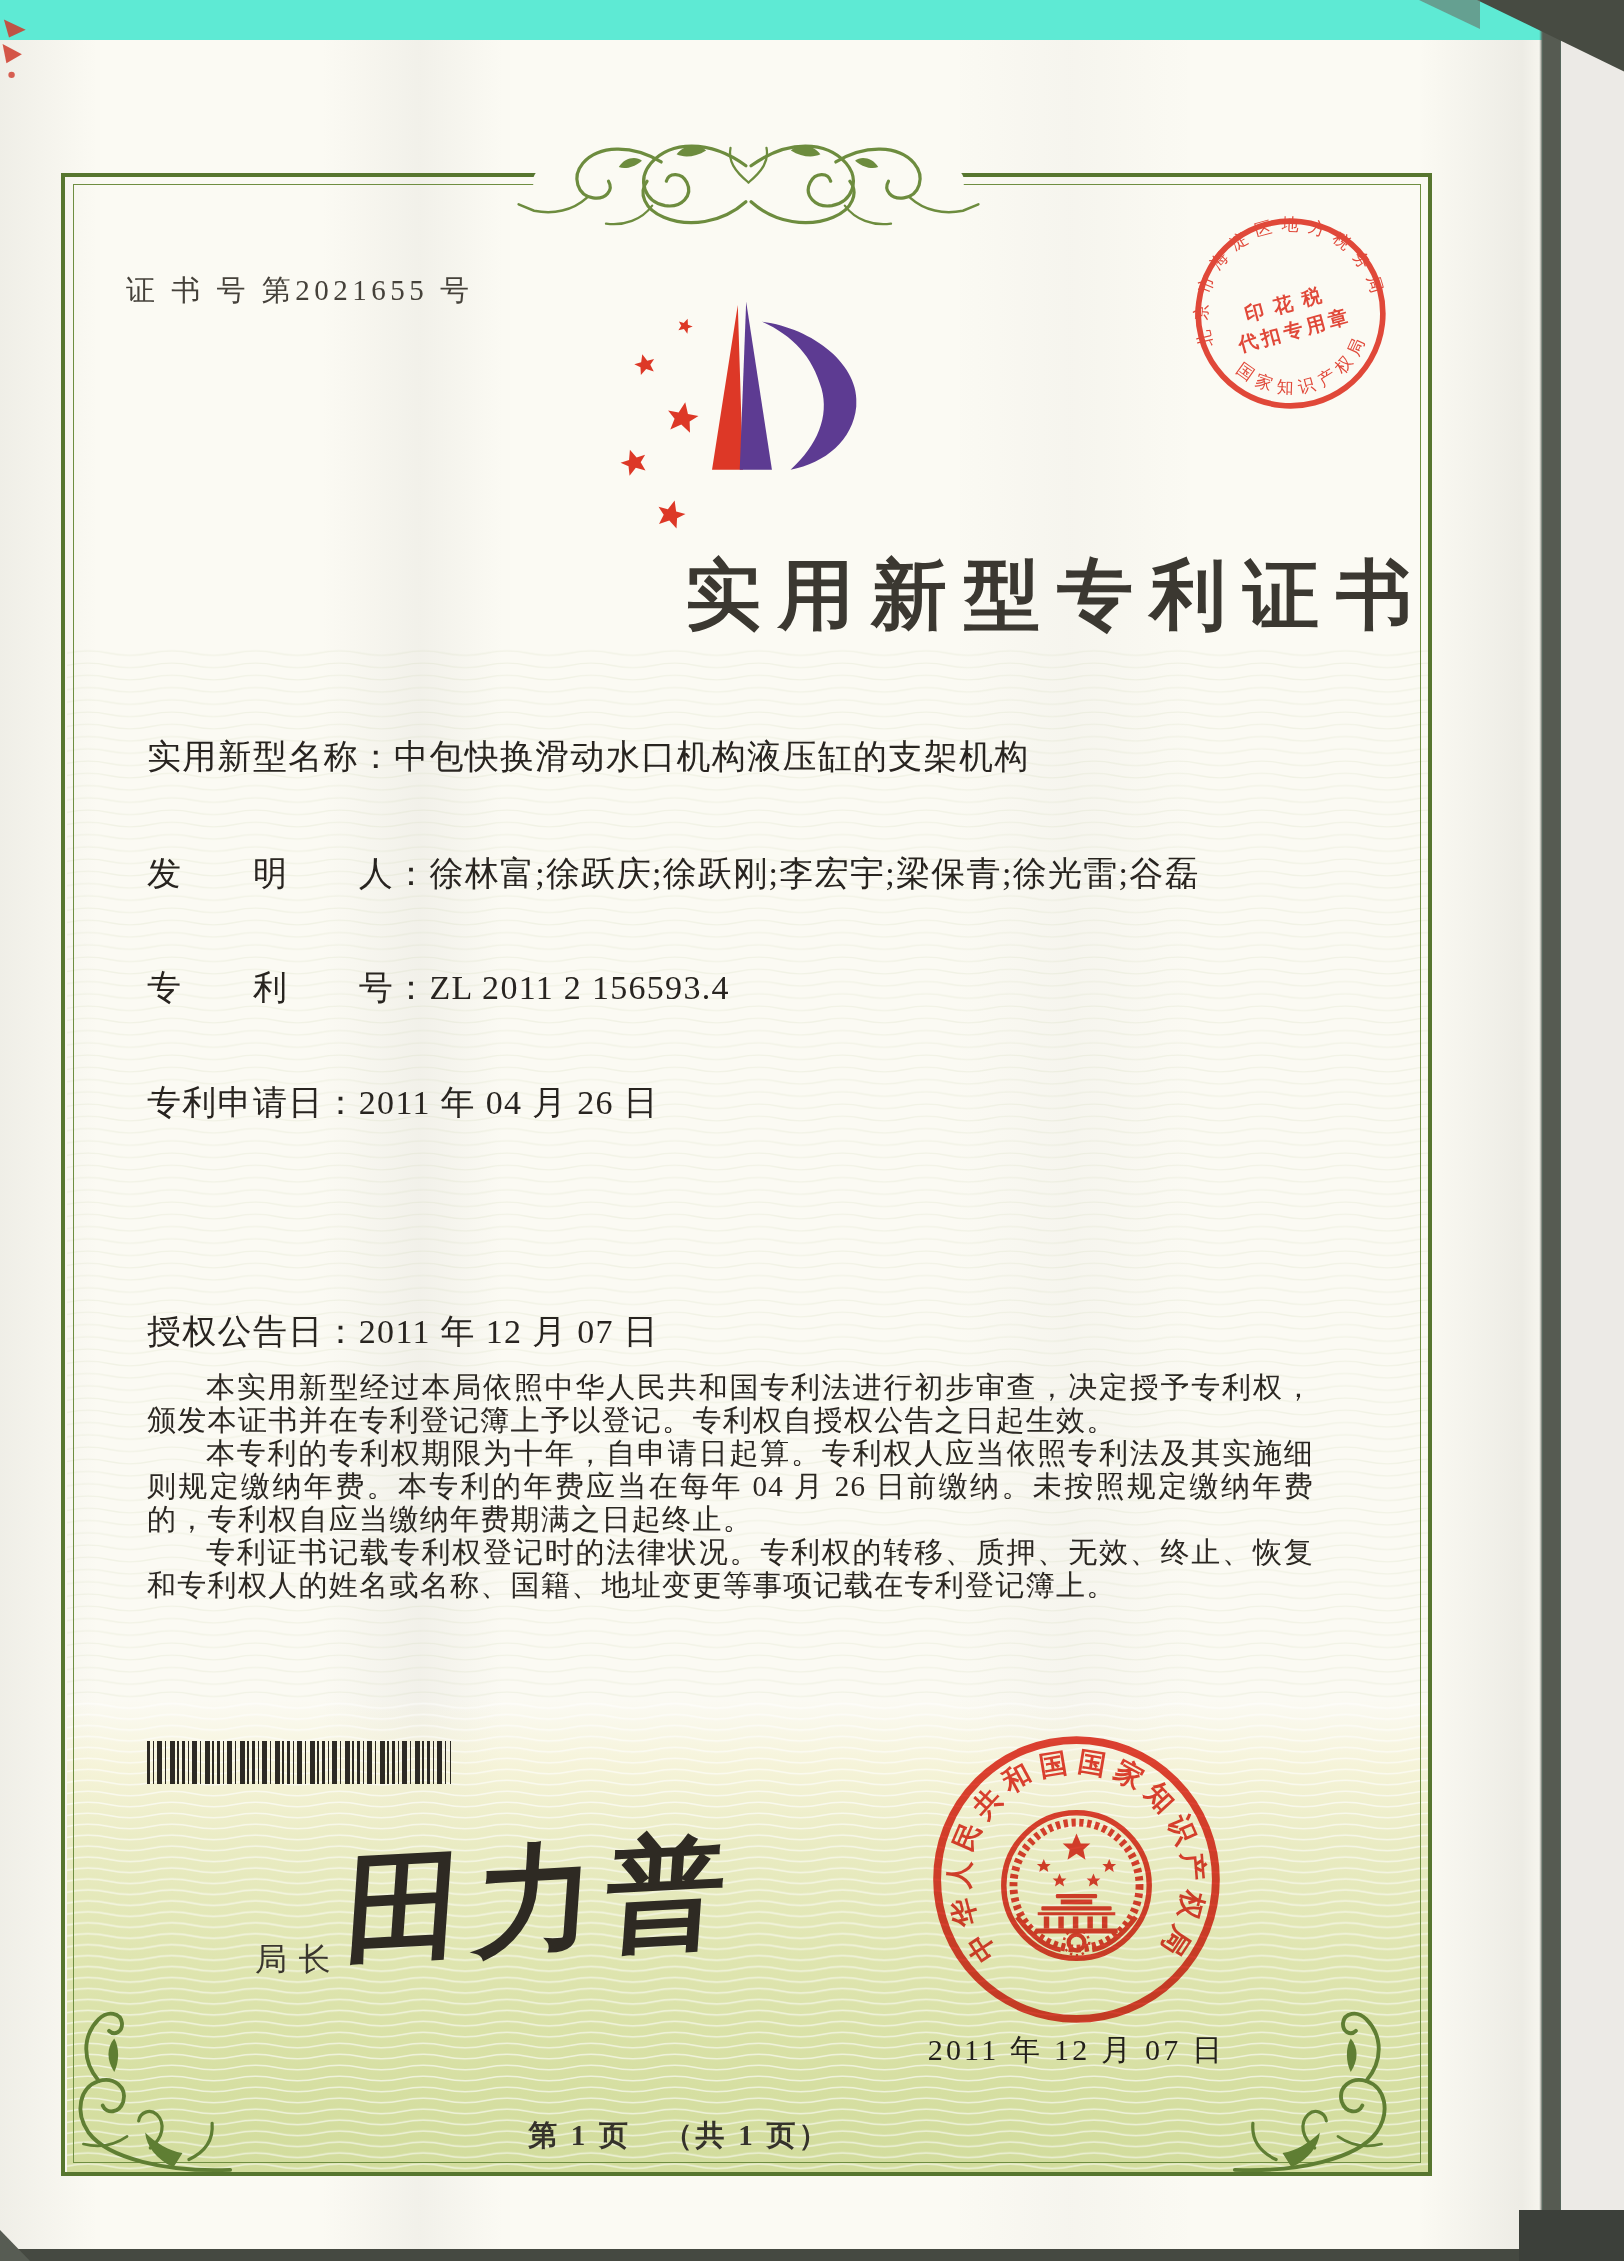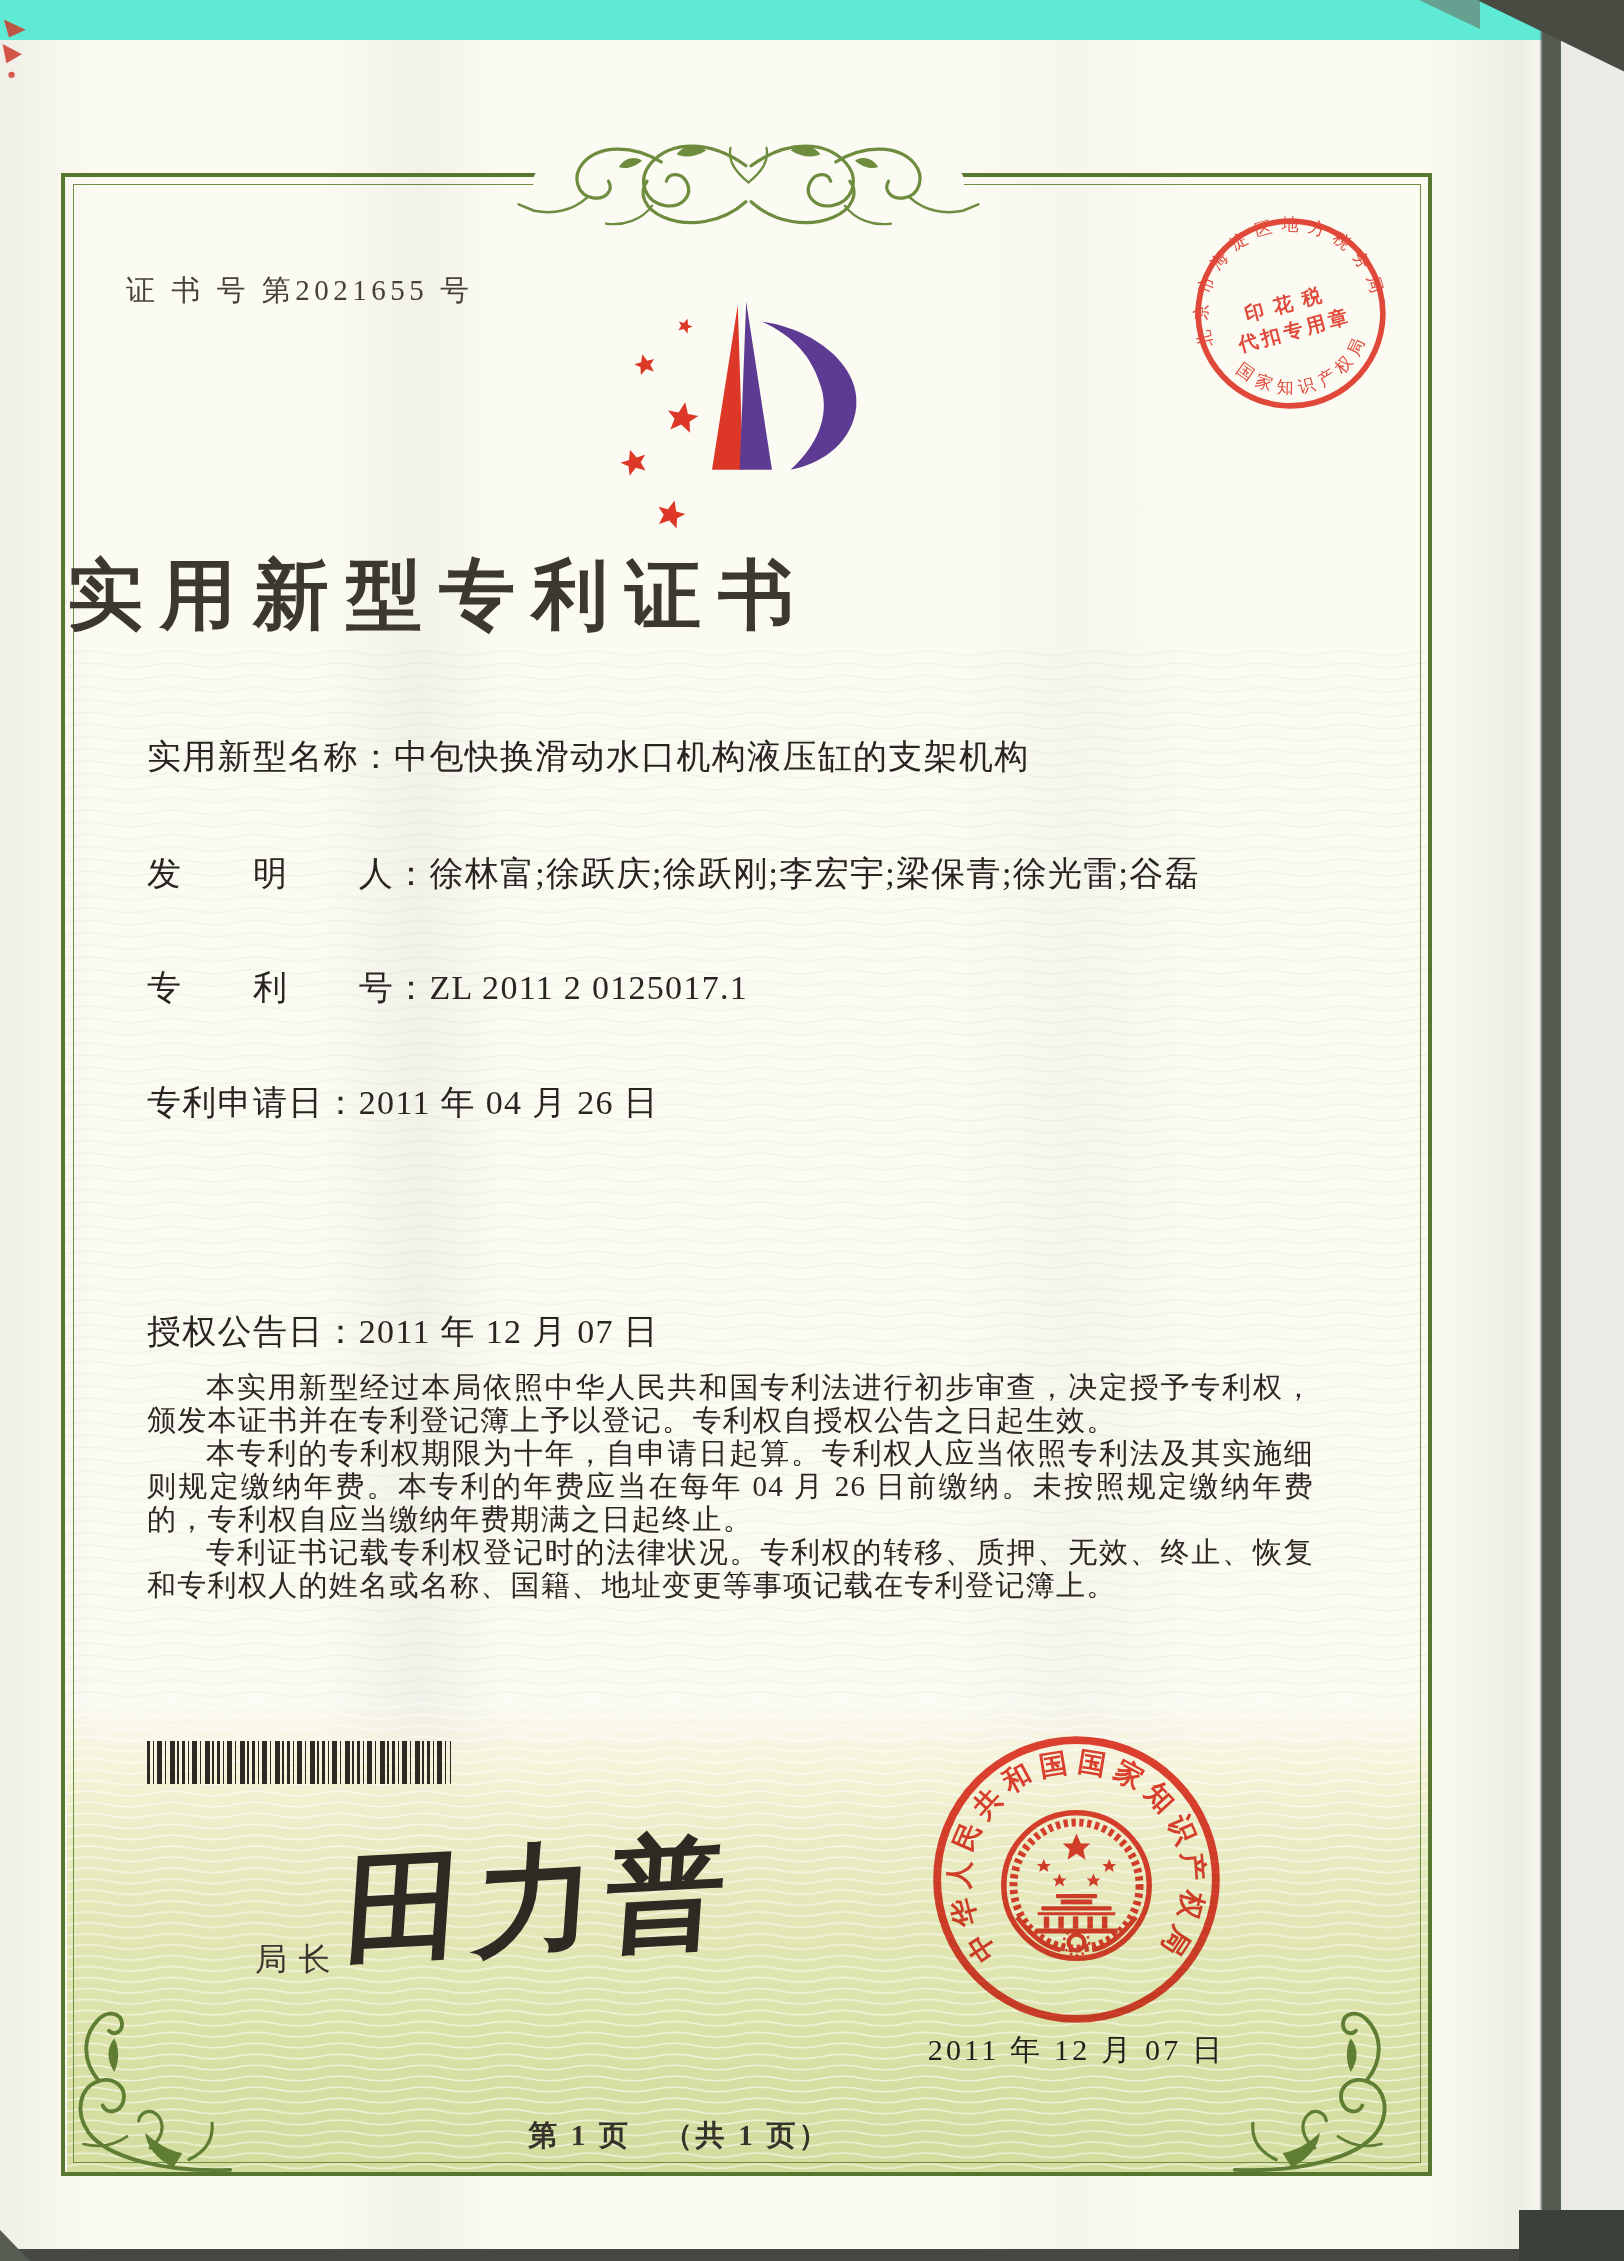--- a/index.html
+++ b/index.html
@@ -16,21 +16,21 @@
   
   .frame-outer{left:61px;top:173px;width:1371px;height:2003px;border:4.5px solid #57762f;box-sizing:border-box;}
   .frame-inner{left:73px;top:184px;width:1348px;height:1979px;border:1.9px solid #6f8e41;box-sizing:border-box;}
   
   .band{left:67px;top:1700px;width:1362px;height:472px;
     background:linear-gradient(180deg,rgba(250,249,232,0) 0%,rgba(242,239,200,.6) 14%,
       #e9ebc2 32%,#dfe5b0 55%,#d6dfa2 82%,#d2dc9d 100%);}
   .wavesvg{left:67px;top:451px;width:1362px;height:1720px;}
   
   .certno{left:126px;top:271px;width:580px;font-size:29px;letter-spacing:4.5px;color:#45413a;}
-  .title{left:67px;top:545px;width:1362px;text-align:left;font-size:76px;font-weight:700;
+  .title{left:67px;top:545px;width:1362px;text-align:right;font-size:76px;font-weight:700;
          letter-spacing:17px;color:#3b3831;}
   .field{left:147px;width:1225px;font-size:34px;color:#282420;letter-spacing:1.3px;white-space:nowrap;}
   .paras{left:147px;top:1371px;width:1167px;font-size:29px;line-height:33px;color:#2b2722;
          text-align:justify;letter-spacing:1.3px;}
   .paras p{margin:0;text-indent:59px;}
   .barcode{left:147px;top:1741px;width:304px;height:43px;
     background:repeating-linear-gradient(90deg,#2d2a24 0 2.6px,rgba(0,0,0,0) 2.6px 5.8px,
      #2d2a24 5.8px 7px,rgba(0,0,0,0) 7px 9.7px,#2d2a24 9.7px 15.5px,rgba(0,0,0,0) 15.5px 18px,
      #2d2a24 18px 19.3px,rgba(0,0,0,0) 19.3px 23px,#2d2a24 23px 28px,rgba(0,0,0,0) 28px 30px,
      #2d2a24 30px 32px,rgba(0,0,0,0) 32px 35px);}
@@ -173,21 +173,21 @@
 
   <div class="abs title">实用新型专利证书</div>
 
   <div class="abs field" style="top:734px;">
     <span>实用新型名称：</span><span>中包快换滑动水口机构液压缸的支架机构</span>
   </div>
   <div class="abs field" style="top:851px;">
     <span>发　　明　　人：</span><span>徐林富;徐跃庆;徐跃刚;李宏宇;梁保青;徐光雷;谷磊</span>
   </div>
   <div class="abs field" style="top:965px;">
-    <span>专　　利　　号：</span><span>ZL 2011 2 0125017.1</span>
+    <span>专　　利　　号：</span><span>ZL 2011 2 156593.4</span>
   </div>
   <div class="abs field" style="top:1080px;">
     <span>专利申请日：</span><span>2011 年 04 月 26 日</span>
   </div>
   <div class="abs field" style="top:1309px;">
     <span>授权公告日：</span><span>2011 年 12 月 07 日</span>
   </div>
 
   <div class="abs paras">
     <p>本实用新型经过本局依照中华人民共和国专利法进行初步审查，决定授予专利权，颁发本证书并在专利登记簿上予以登记。专利权自授权公告之日起生效。</p>

